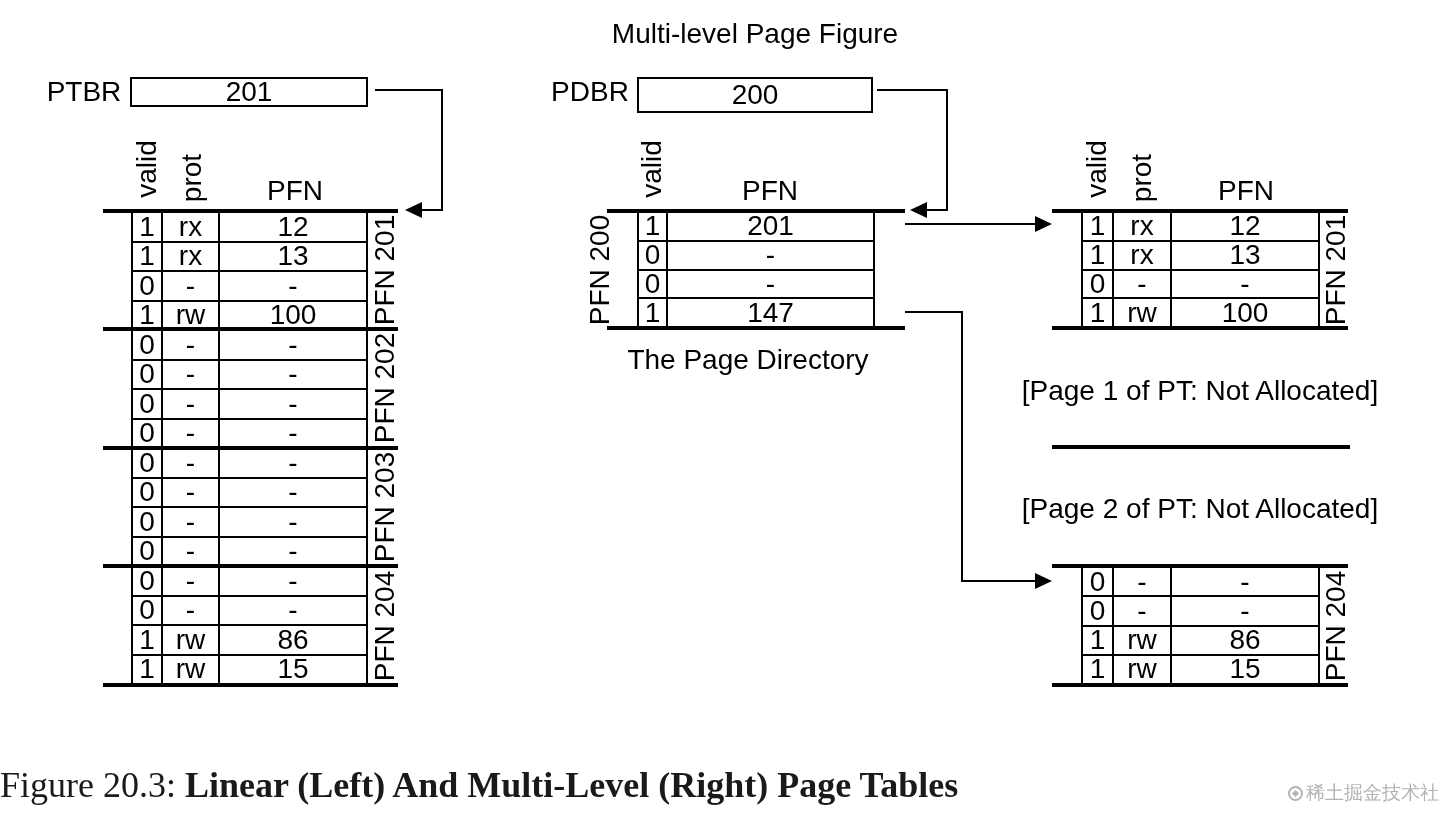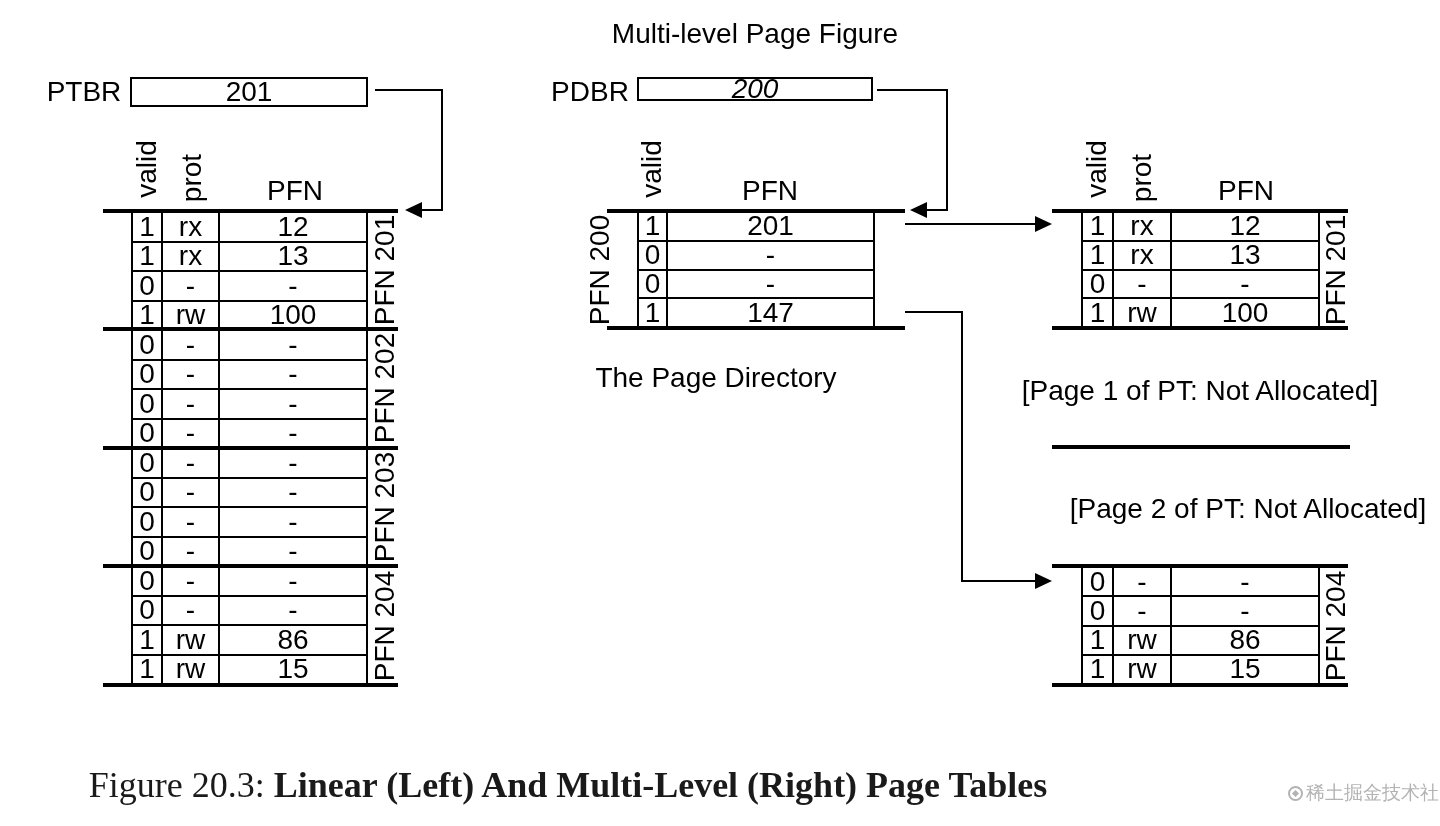--- a/index.html
+++ b/index.html
@@ -32,21 +32,21 @@
   #left-table  { left: 131px; top: 211px; width: 237px; height: 474px; }
   #left-table  .c-valid { width: 28px; } #left-table .c-prot { width: 57px; } #left-table .c-pfn { flex: 1; }
   #dir-table   { left: 637px; top: 211px; width: 238px; height: 117px; }
   #dir-table   .c-valid { width: 27px; } #dir-table .c-pfn { flex: 1; }
   #pt201-table { left: 1081px; top: 211px; width: 239px; height: 117px; }
   #pt204-table { left: 1081px; top: 566px; width: 239px; height: 119px; }
   #pt201-table .c-valid, #pt204-table .c-valid { width: 29px; }
   #pt201-table .c-prot,  #pt204-table .c-prot  { width: 58px; }
   #pt201-table .c-pfn,   #pt204-table .c-pfn   { flex: 1; }
 
-  .figcaption { position: absolute; left: 0; top: 764px; width: 1136px; text-align: center;
+  .figcaption { position: absolute; left: 0; top: 764px; width: 1136px; text-align: left;
                 font-family: "Liberation Serif", serif; font-size: 36px; color: #1a1a1a; white-space: nowrap; }
   .figcaption .bold { font-weight: bold; margin-left: 9px; }
 
   .watermark { position: absolute; left: 1288px; top: 780px; display: flex; align-items: center;
                gap: 3px; color: #b3b3b3; font-size: 19px; white-space: nowrap; }
   .wm-circle { width: 15px; height: 15px; border: 2px solid #b3b3b3; border-radius: 50%;
                display: inline-flex; align-items: center; justify-content: center; flex: 0 0 auto; }
   .wm-dot { width: 5px; height: 5px; background: #b3b3b3; transform: rotate(45deg); }
 </style>
 </head>
@@ -55,21 +55,21 @@
 <div class="canvas">
 
   <div class="center" style="left:755px; top:34px;">Multi-level Page Figure</div>
 
   <div class="center" style="left:84px; top:92px;text-align:center;">PTBR</div>
   <div class="reg-box" style="left:130px; top:77px; width:238px; height:30px;">
     <span>201</span>
   </div>
 
   <div class="center" style="left:590px; top:92px;">PDBR</div>
-  <div class="reg-box" style="left:637px; top:77px; width:236px; height:24px;font-style:italic;">
+  <div class="reg-box" style="left:637px; top:77px; width:236px; height:36px;">
     <span>200</span>
   </div>
 
   <div class="vlabel" style="left:147px; top:169px;">valid</div>
   <div class="vlabel" style="left:192px; top:178px;">prot</div>
   <div class="center" style="left:295px; top:191px;">PFN</div>
 
   <div class="ptable" id="left-table">
       <div class="trow">
         <div class="tcell c-valid">1</div>
@@ -181,21 +181,21 @@
         <div class="tcell c-pfn">-</div>
       </div>
       <div class="trow">
         <div class="tcell c-valid">1</div>
         <div class="tcell c-pfn">147</div>
       </div>
     </div>
   <div class="thick" style="left:607px; top:209px; width:298px;"></div>
   <div class="thick" style="left:607px; top:326px; width:298px;"></div>
   <div class="vlabel" style="left:600px; top:270px;">PFN 200</div>
-  <div class="center" style="left:716px; top:360px;margin-top:18px;">The Page Directory</div>
+  <div class="center" style="left:748px; top:360px;">The Page Directory</div>
 
   <div class="vlabel" style="left:1097px; top:169px;">valid</div>
   <div class="vlabel" style="left:1142px; top:178px;">prot</div>
   <div class="center" style="left:1246px; top:191px;">PFN</div>
 
   <div class="ptable" id="pt201-table">
       <div class="trow">
         <div class="tcell c-valid">1</div>
         <div class="tcell c-prot">rx</div>
         <div class="tcell c-pfn">12</div>
@@ -215,21 +215,21 @@
         <div class="tcell c-prot">rw</div>
         <div class="tcell c-pfn">100</div>
       </div>
     </div>
   <div class="thick" style="left:1052px; top:209px; width:296px;"></div>
   <div class="thick" style="left:1052px; top:326px; width:296px;"></div>
   <div class="vlabel" style="left:1336px; top:270px;">PFN 201</div>
 
   <div class="center" style="left:1200px; top:391px;">[Page 1 of PT: Not Allocated]</div>
   <div class="thick" style="left:1052px; top:445px; width:298px;"></div>
-  <div class="center" style="left:1200px; top:509px;margin-left:48px;">[Page 2 of PT: Not Allocated]</div>
+  <div class="center" style="left:1200px; top:509px;">[Page 2 of PT: Not Allocated]</div>
 
   <div class="ptable" id="pt204-table">
       <div class="trow">
         <div class="tcell c-valid">0</div>
         <div class="tcell c-prot">-</div>
         <div class="tcell c-pfn">-</div>
       </div>
       <div class="trow">
         <div class="tcell c-valid">0</div>
         <div class="tcell c-prot">-</div>

